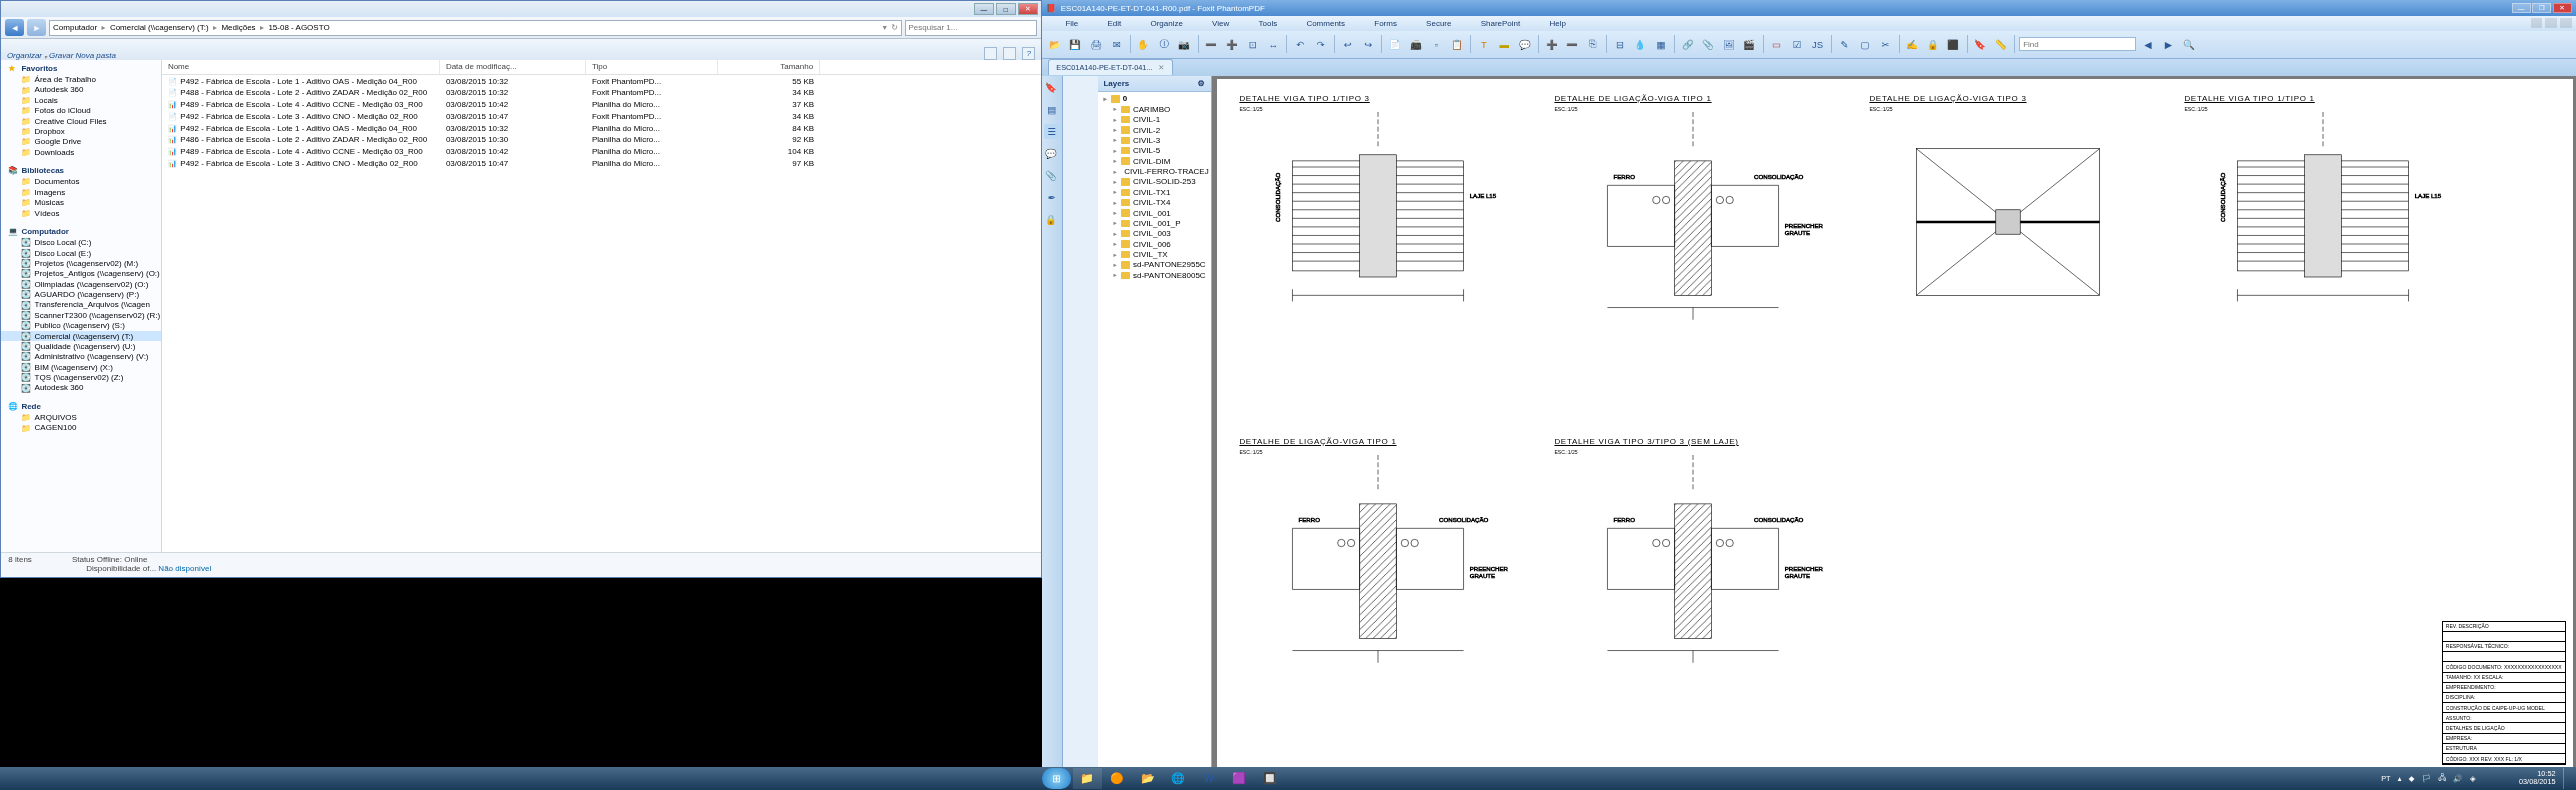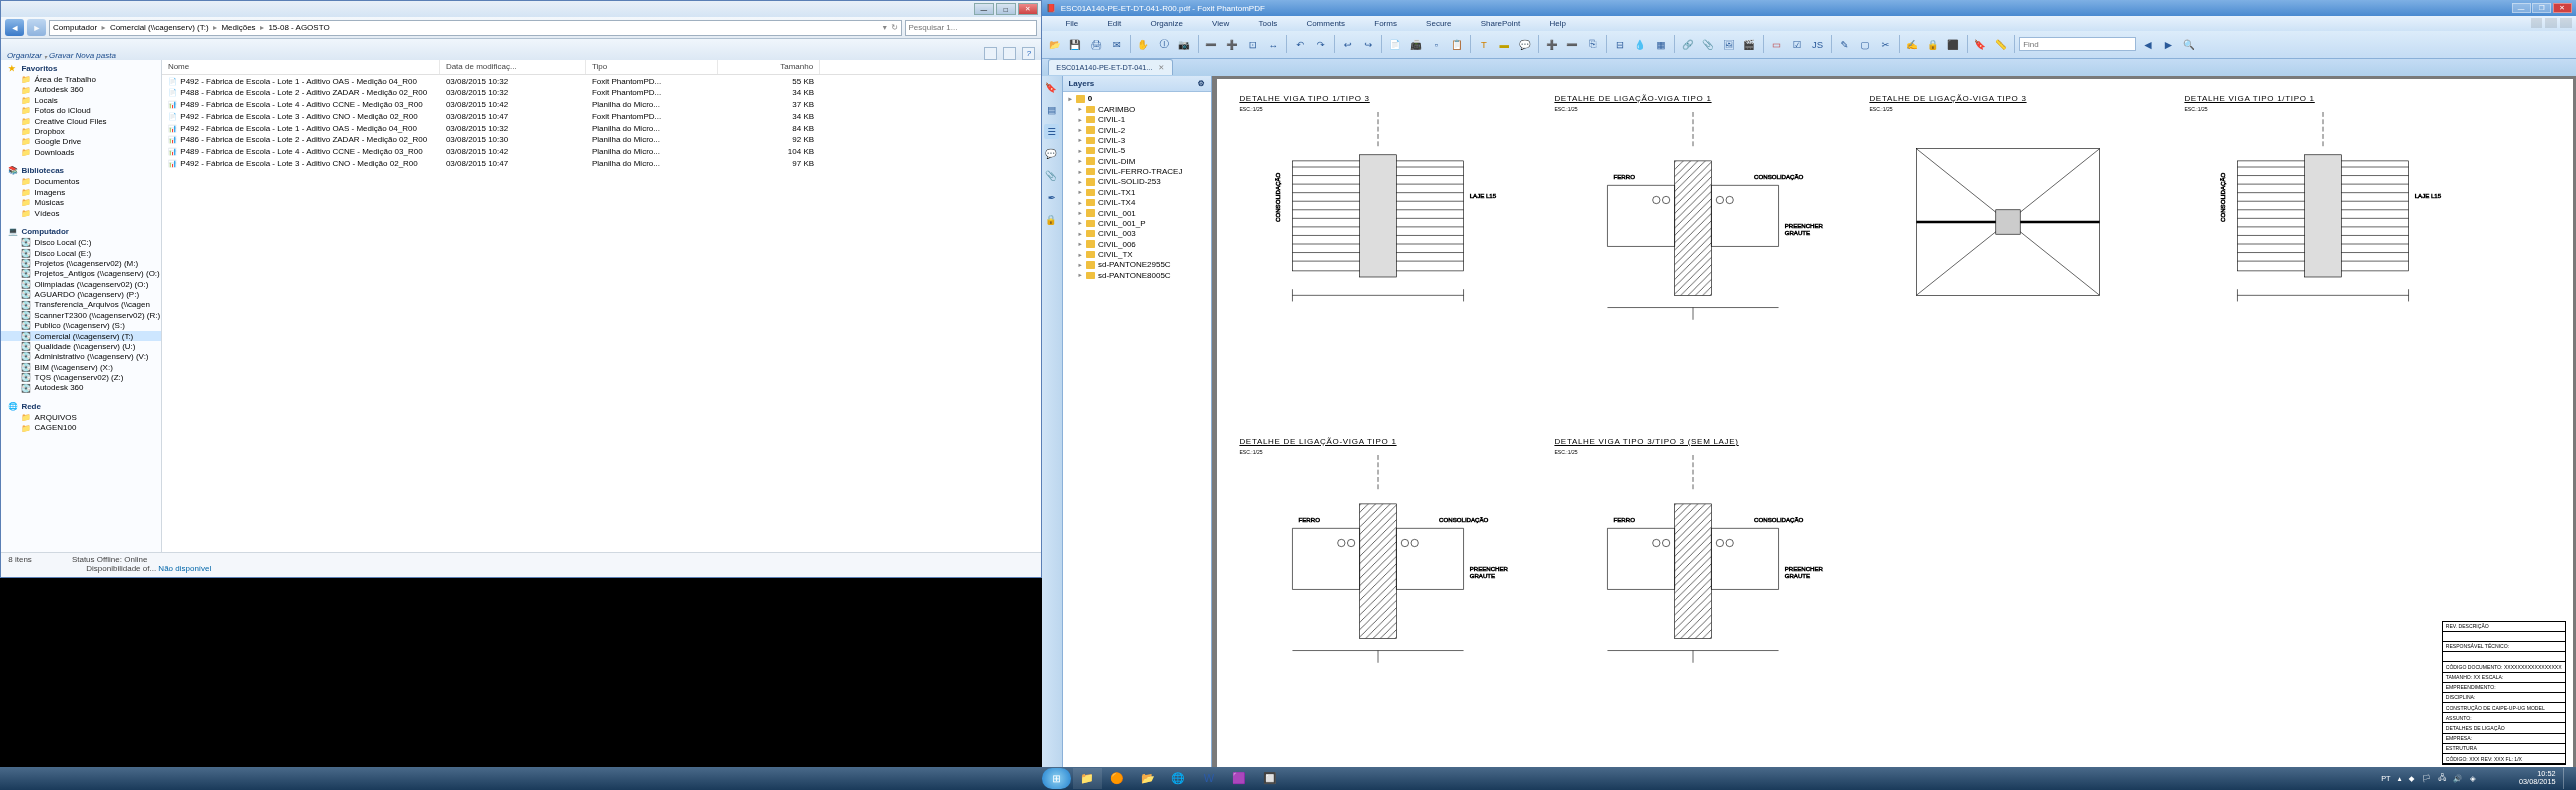--- a/index.html
+++ b/index.html
@@ -75,21 +75,21 @@
 .tb-input { height: 14.6px; border: 0.7px solid #9ab8d8; background: #fff; font-size: 8px; padding: 0 2.9px; }
 
 .pdf-tabs { height: 17.6px; background: linear-gradient(#c4dcf4,#b0d0ec); display: flex; align-items: flex-start; padding: 0 6px; }
 .pdf-tab { height: 16px; background: #e4f0fa; border: 0.7px solid #8aaed4; border-bottom: none; border-radius: 2.9px 2.9px 0 0; padding: 0 7.3px; font-size: 7.3px; color: #1a3a6a; display: flex; align-items: center; gap: 5.9px; cursor: pointer; }
 .pdf-tab .x { cursor: pointer; color: #888; }
 
 .pdf-body { flex: 1; display: flex; overflow: hidden; }
 .pdf-sidebar { width: 20.5px; background: linear-gradient(90deg,#d0e4f6,#bcd6ee); border-right: 0.7px solid #8ab0d8; display: flex; flex-direction: column; align-items: center; padding: 4.4px 0; gap: 7.3px; }
 .pdf-sidebar .sico { width: 14.6px; height: 14.6px; cursor: pointer; display: flex; align-items: center; justify-content: center; font-size: 9.5px; color: #2a5a9a; }
 
-.layers-panel { width: 149px; background: #e6f0fa; border-right: 0.7px solid #8ab0d8; display: flex; flex-direction: column; font-size: 8px; }
+.layers-panel { width: 149px; background: #e6f0fa; border-right: 0.7px solid #8ab0d8; display: flex; flex-direction: column; font-size: 8px; padding-left: 35px; }
 .layers-header { height: 16px; background: linear-gradient(#d8e8f8,#c4dcf4); padding: 0 5.9px; display: flex; align-items: center; font-weight: 600; color: #1a3a6a; border-bottom: 0.7px solid #a0c0e0; }
 .layers-header .opt { margin-left: auto; cursor: pointer; }
 .layers-tree { flex: 1; background: #fff; overflow: auto; padding: 1.5px; }
 .layer-item { padding: 0.7px 2.9px 0.7px 14.6px; cursor: pointer; display: flex; align-items: center; gap: 2.9px; white-space: nowrap; }
 .layer-item.parent { padding-left: 4.4px; font-weight: 600; }
 .layer-item::before { content: "▸"; color: #888; font-size: 6.6px; margin-right: 1.5px; }
 .layer-ico { width: 8.8px; height: 7.3px; background: #f0c040; display: inline-block; border-radius: 0.7px; }
 
 .pdf-view { flex: 1; background: #7a7a7a; overflow: hidden; position: relative; }
 .pdf-page { position: absolute; left: 5.9px; top: 2.9px; right: 2.9px; bottom: 2.9px; background: #fff; display: flex; flex-wrap: wrap; padding: 14.6px 22px; gap: 29px 44px; flex-direction: column; }

